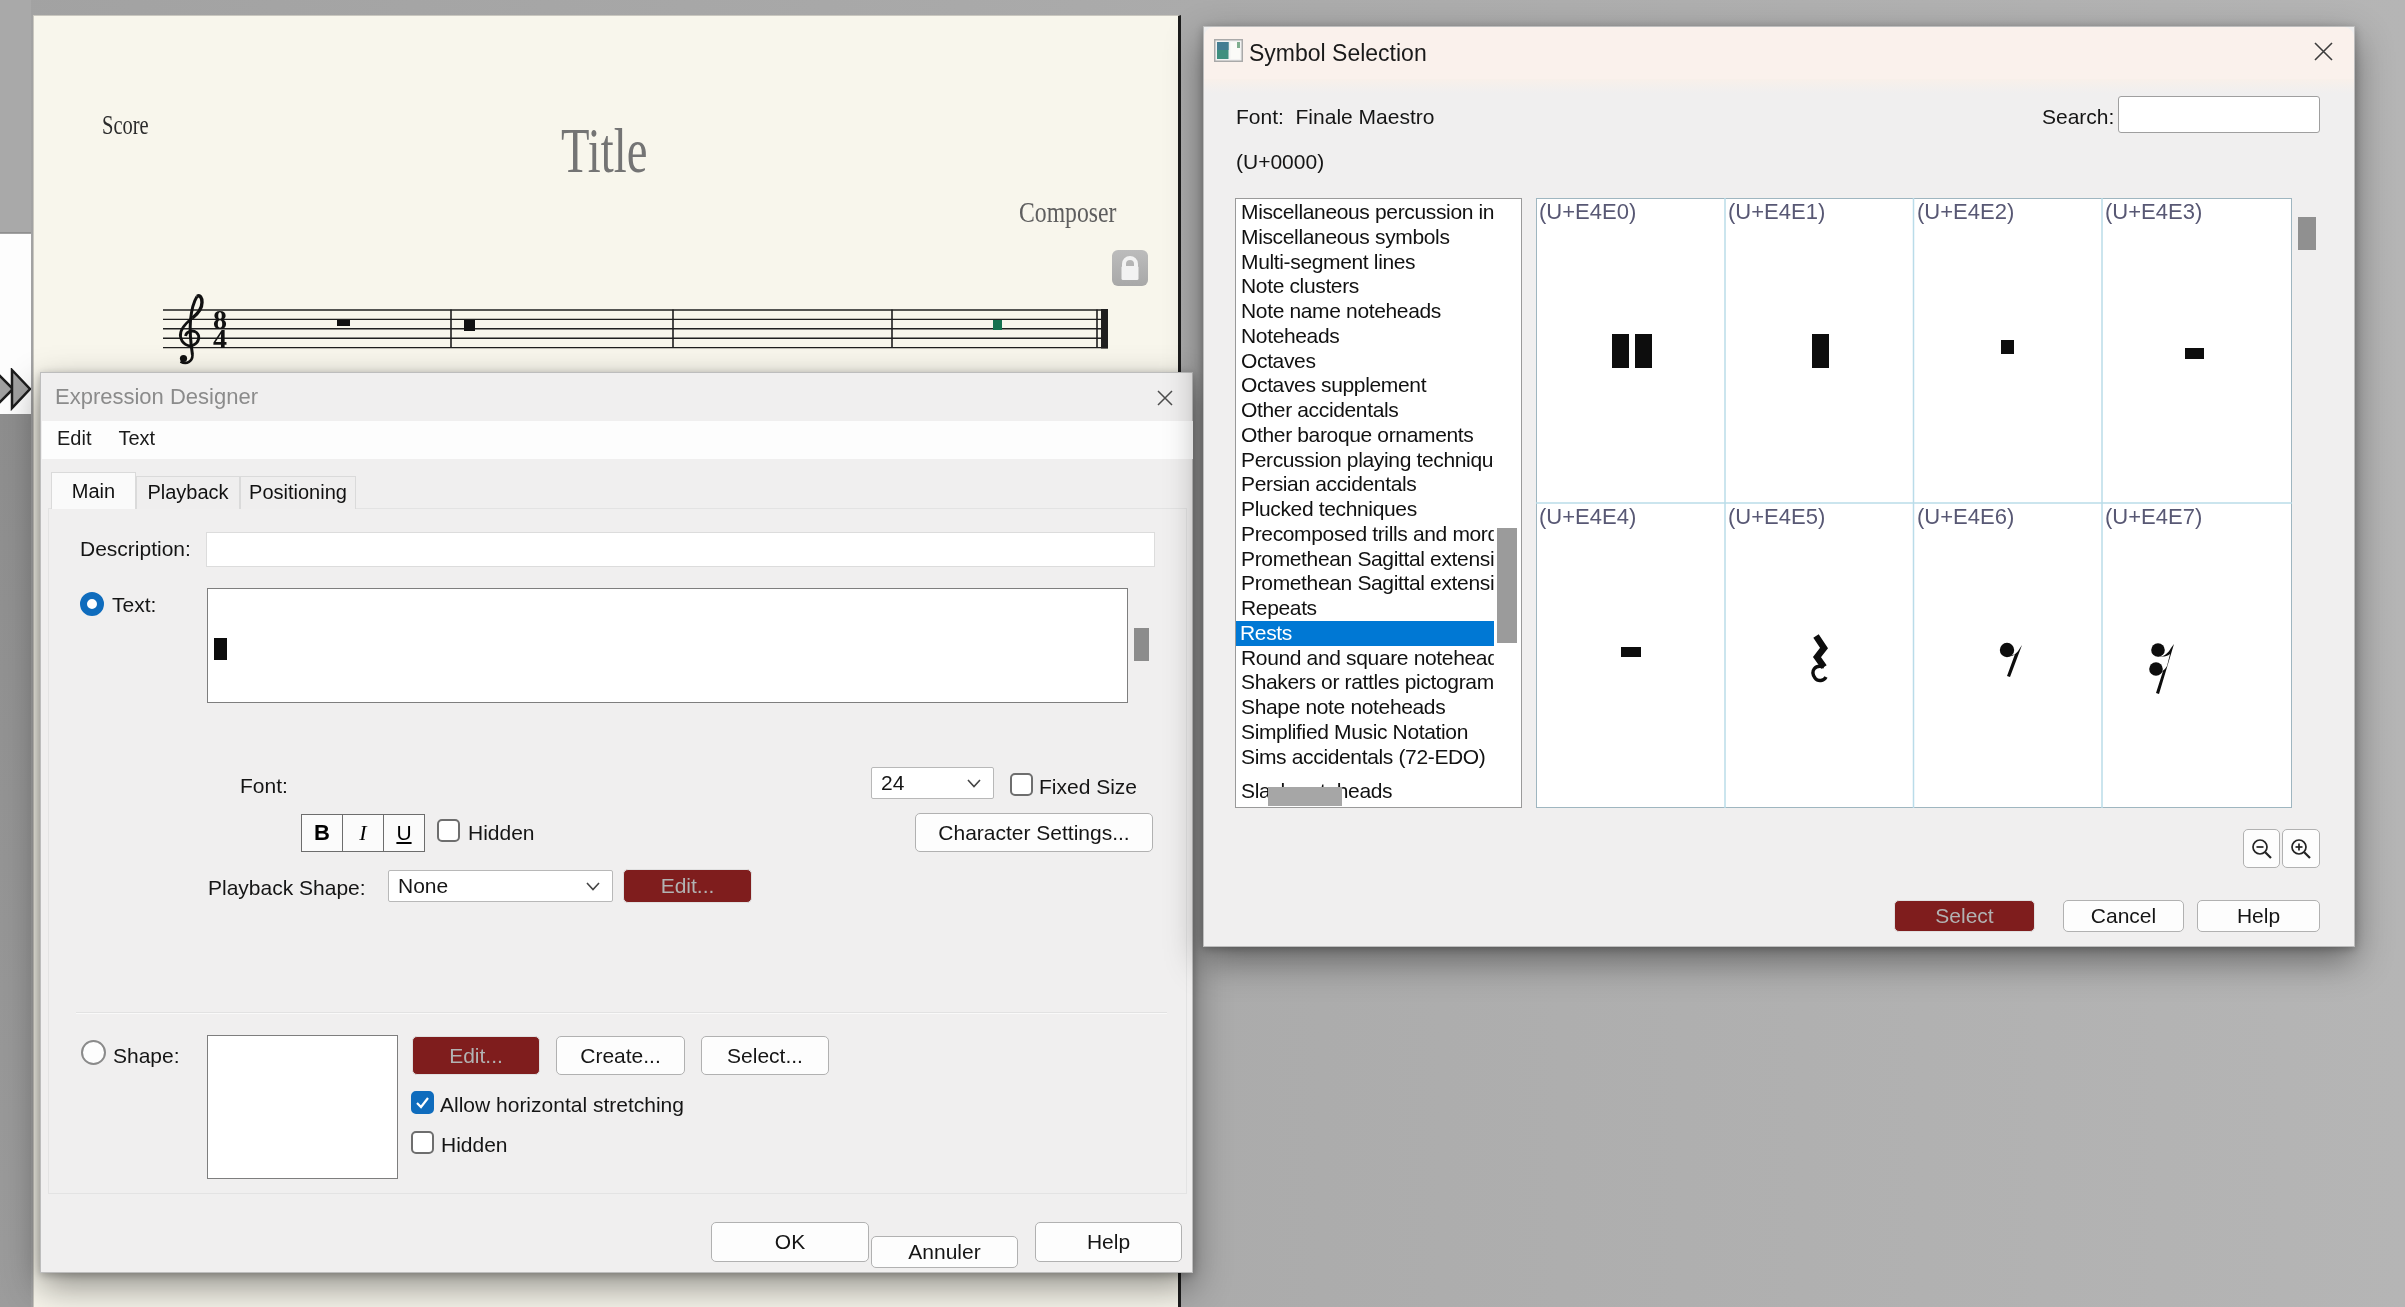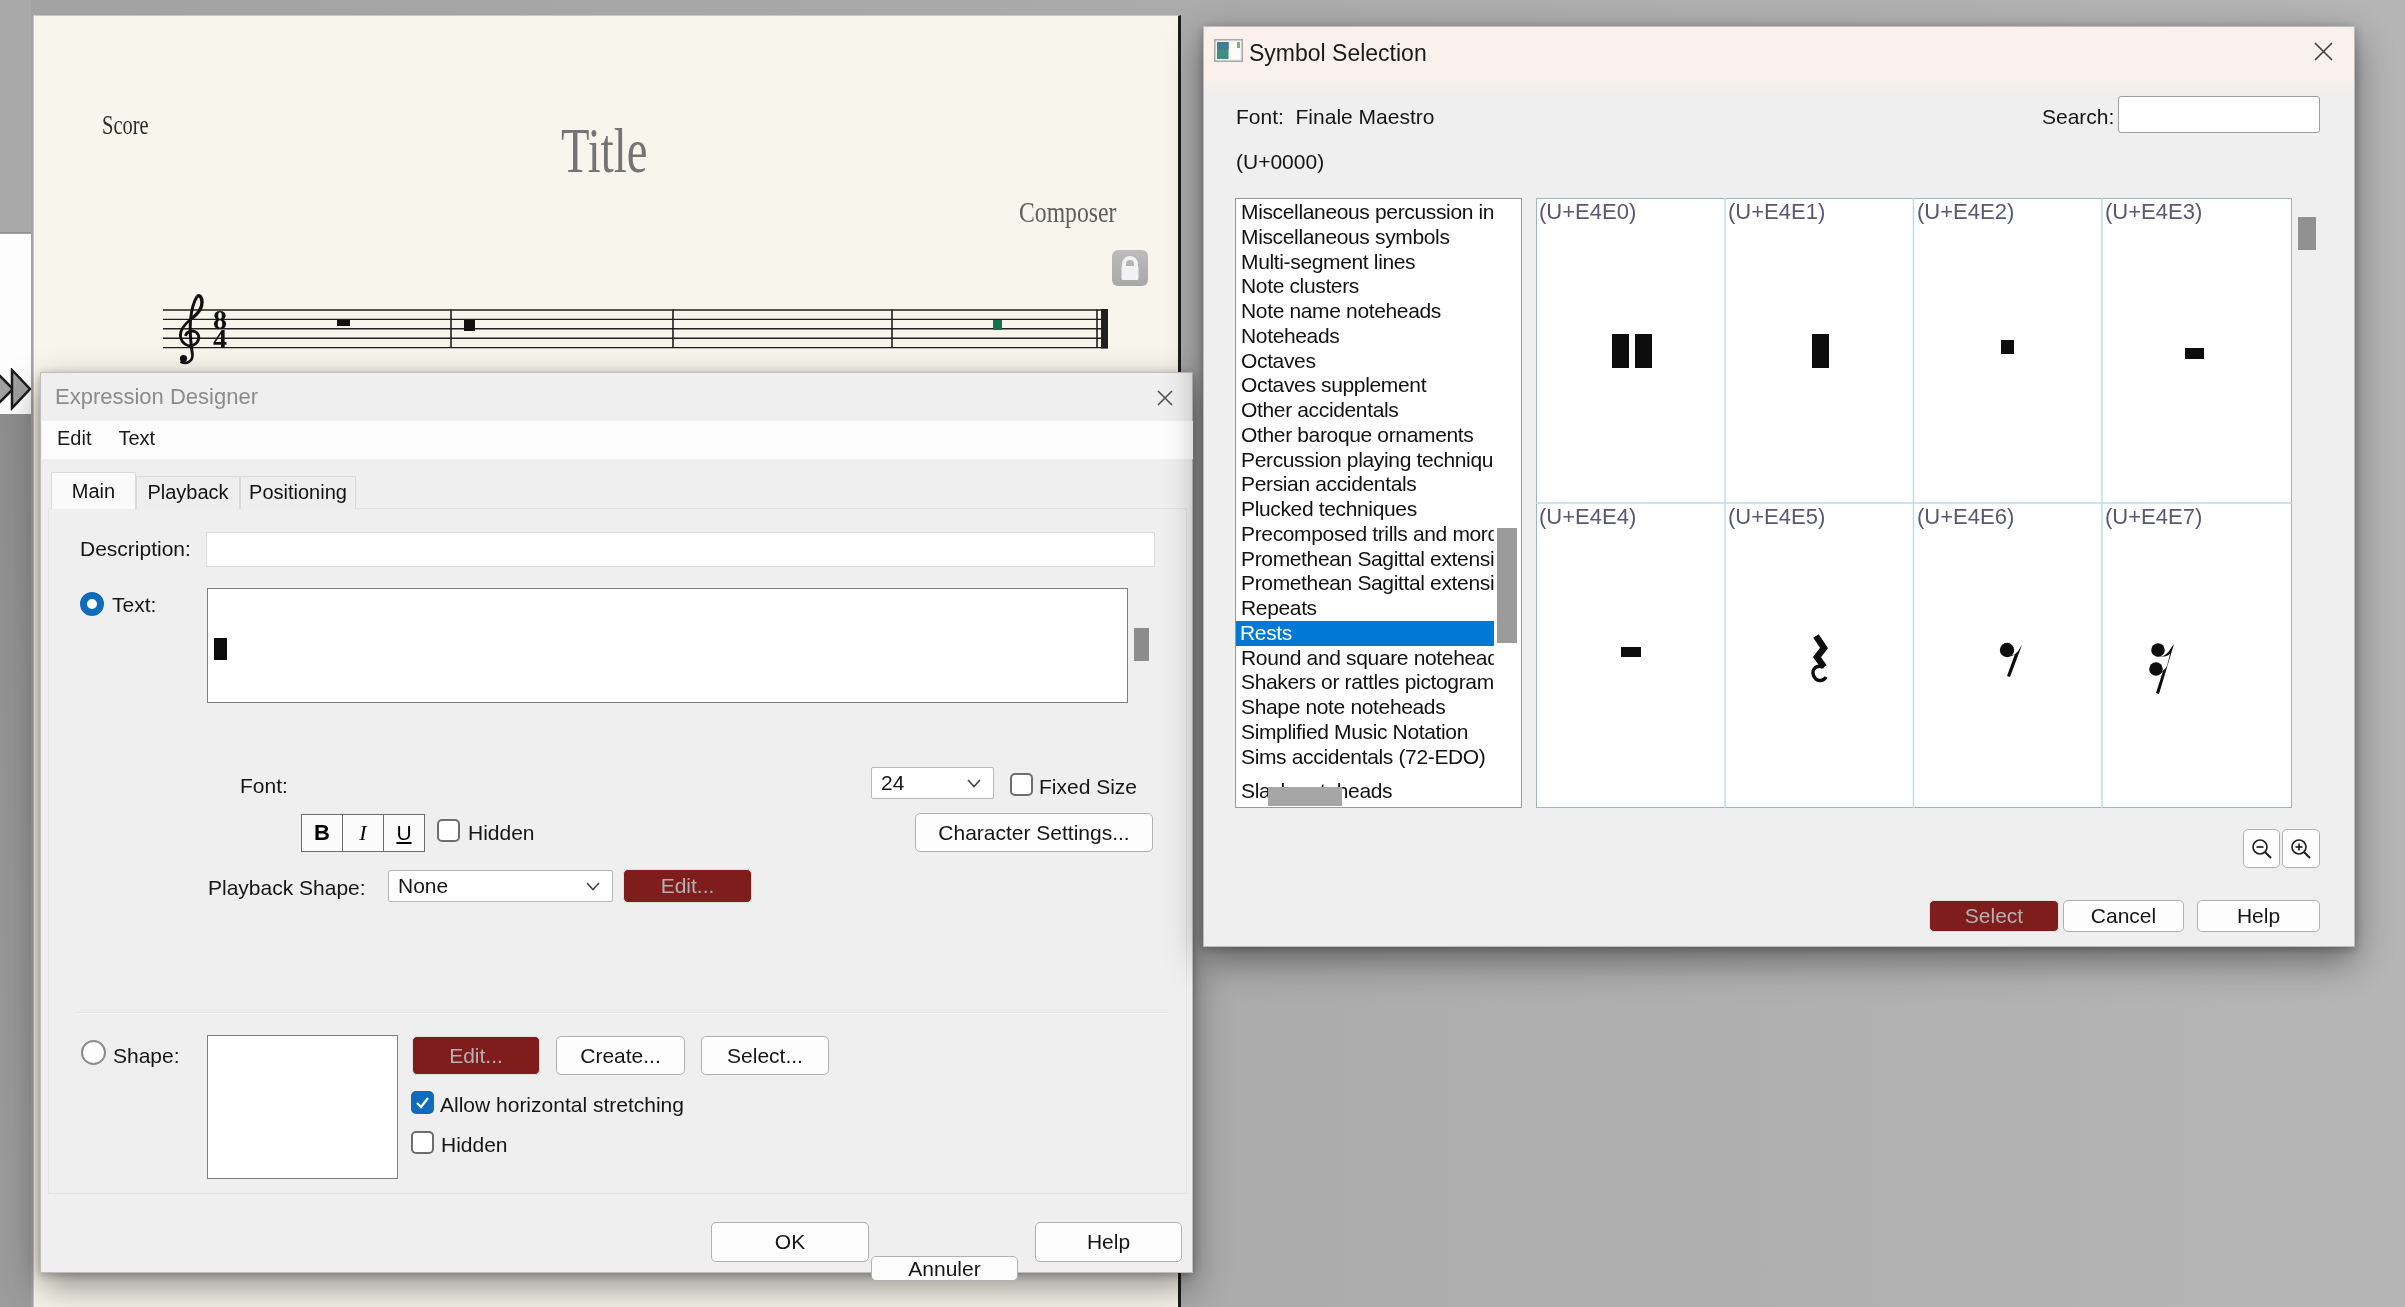--- a/index.html
+++ b/index.html
@@ -160,21 +160,21 @@
   <div class="cb on" style="left:370px;top:718px">
     <svg width="19" height="19" viewBox="0 0 19 19" style="margin:0 0 0 0">
         <path d="M4 10 L8 14 L15 5" stroke="#fff" stroke-width="2.2" fill="none"></path>
       </svg>
   </div>
   <div class="lbl" style="left:399px;top:720px">Allow horizontal stretching</div>
   <div class="cb" style="left:370px;top:758px"></div>
   <div class="lbl" style="left:400px;top:760px">Hidden</div>
 
   <div class="btn" style="left:670px;top:849px;width:158px;height:40px">OK</div>
-  <div class="btn" style="left:830px;top:883px;width:147px;height:25px">Annuler</div>
+  <div class="btn" style="left:830px;top:863px;width:147px;height:32px">Annuler</div>
   <div class="btn" style="left:994px;top:849px;width:147px;height:40px">Help</div>
 </div>
 
 <div id="ss" class="abs dialog" style="left:1203px;top:26px;width:1152px;height:921px">
   <div class="abs" style="left:0;top:0;width:1150px;height:52px;background:#faf1ec;border-radius:10px 10px 0 0"></div>
   <div class="abs" style="left:0;top:52px;width:1150px;height:14px;background:linear-gradient(180deg,#f8f0ea,#f0efef)"></div>
   <svg class="abs" style="left:10px;top:12px" width="29" height="23" viewBox="0 0 29 23">
     <rect x="0.75" y="0.75" width="27.5" height="21.5" fill="#f2f2f2" stroke="#a9a9a9" stroke-width="1.5"></rect>
     <rect x="3" y="3" width="11.5" height="17" fill="#3f8f7e"></rect>
     <rect x="3" y="3" width="11.5" height="8" fill="#447d92"></rect>
@@ -274,16 +274,16 @@
   </div>
   <div class="btn" style="left:1078px;top:802px;width:38px;height:39px">
     <svg width="24" height="24" viewBox="0 0 24 24">
         <circle cx="10" cy="10" r="7" fill="none" stroke="#222" stroke-width="1.7"></circle>
         <line x1="15.2" y1="15.2" x2="21" y2="21" stroke="#222" stroke-width="2.2"></line>
         <line x1="6.5" y1="10" x2="13.5" y2="10" stroke="#222" stroke-width="1.7"></line>
         <line x1="10" y1="6.5" x2="10" y2="13.5" stroke="#222" stroke-width="1.7"></line>
       </svg>
   </div>
 
-  <div class="btn disabled" style="left:725px;top:873px;width:130px;height:32px">Select</div>
+  <div class="btn disabled" style="left:690px;top:873px;width:141px;height:32px">Select</div>
   <div class="btn" style="left:859px;top:873px;width:121px;height:32px">Cancel</div>
   <div class="btn" style="left:993px;top:873px;width:123px;height:32px">Help</div>
 </div>
 
 </body></html>

